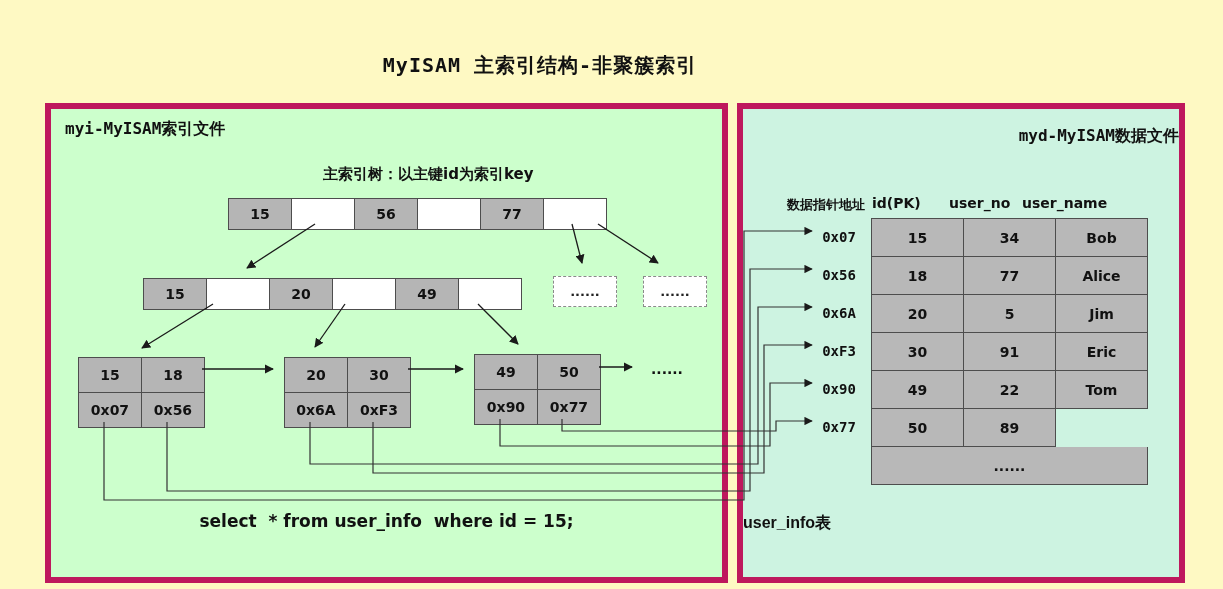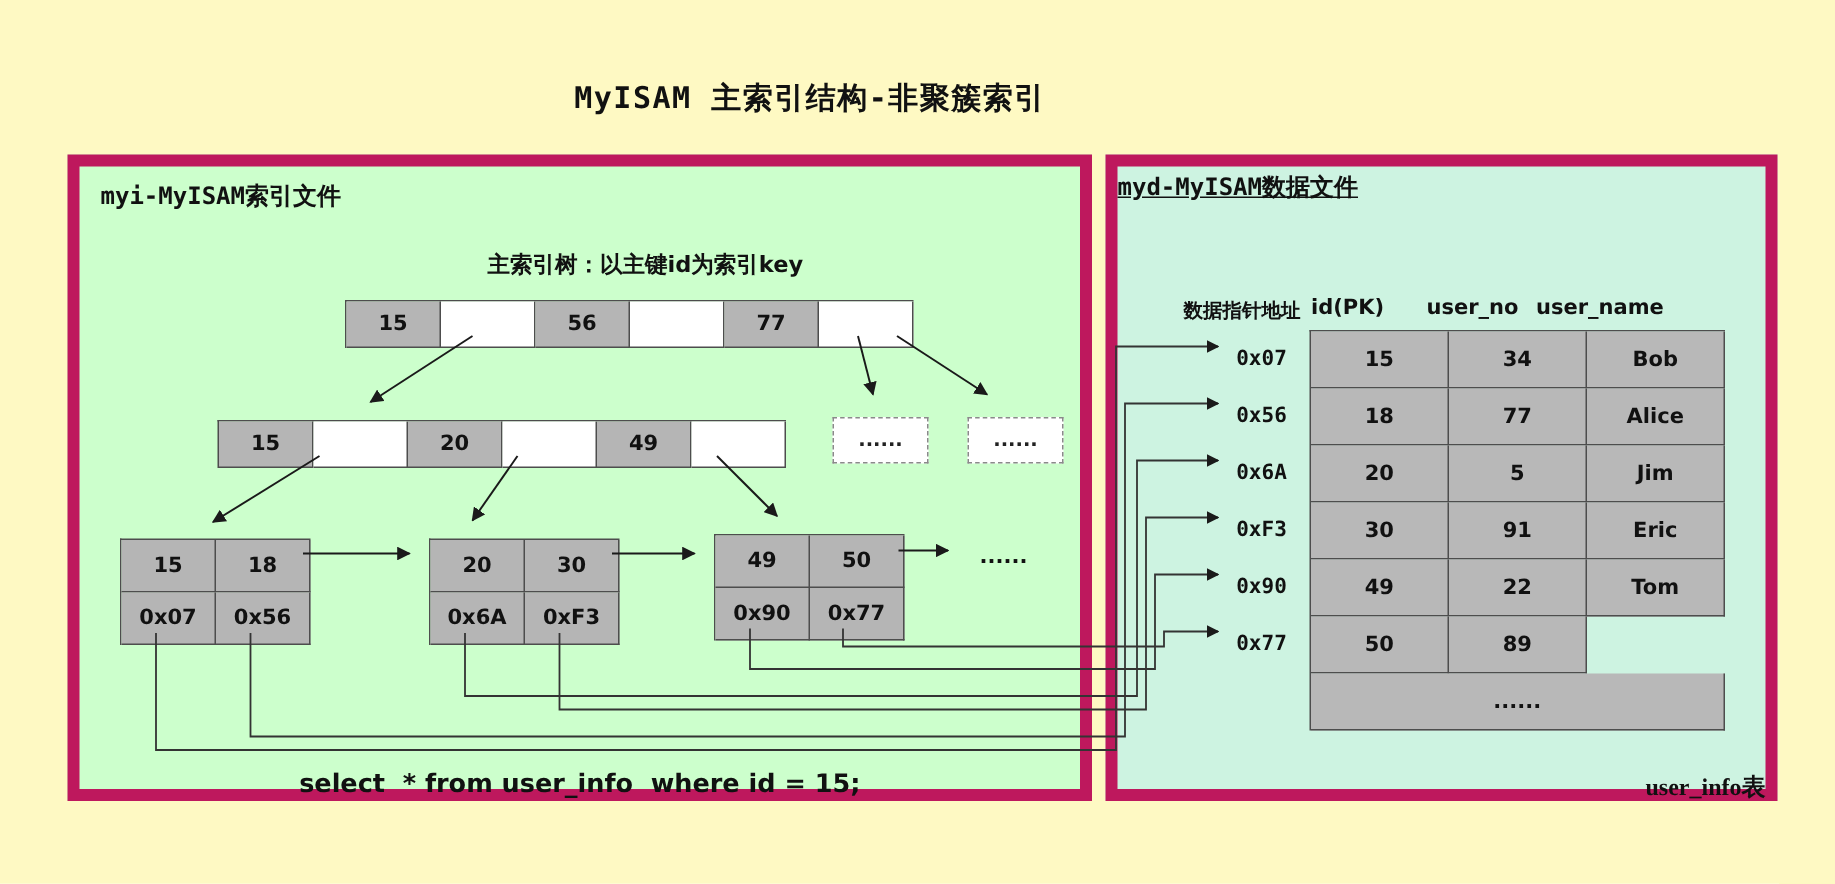--- a/index.html
+++ b/index.html
@@ -3,28 +3,28 @@
 <meta charset="utf-8">
 <style>
   * { margin:0; padding:0; box-sizing:border-box; }
   body { background:#ffffff; font-family:"DejaVu Sans","Liberation Sans",sans-serif; color:#111; }
   .canvas { position:relative; width:1223px; height:589px; background:#fef9c3; overflow:hidden; }
 
   .main-title { position:absolute; top:52px; left:0; width:1080px; text-align:center;
     font-size:20px; font-weight:bold; letter-spacing:1px;
     font-family:"DejaVu Sans Mono","Liberation Mono",monospace; }
 
-  .panel { position:absolute; top:103px; height:431px; border:8px solid #be185d;padding-left:28px; }
+  .panel { position:absolute; top:103px; height:480px; border:6px solid #be185d;padding-left:28px; }
   .left-panel { left:45px; width:683px; background:#ccffcc; }
   .right-panel { left:737px; width:448px; background:#cdf3e1; }
 
   .panel-title { position:absolute; font-size:16px; font-weight:bold;
     font-family:"DejaVu Sans Mono","Liberation Mono",monospace; }
   .left-panel .panel-title { left:14px; top:10px; }
-  .right-panel .panel-title { left:0; top:4px; width:100%; text-align:left;text-decoration:underline; }
+  .right-panel .panel-title { left:0; top:17px; width:100%; text-align:right; }
 
   .subtitle { position:absolute; left:272px; top:56px; font-size:15px; font-weight:bold; }
 
   .node { position:absolute; display:flex; border-top:1px solid #4d4d4d; border-left:1px solid #4d4d4d; }
   .cell { width:63px; height:31px; border-right:1px solid #4d4d4d; border-bottom:1px solid #4d4d4d;
     display:flex; align-items:center; justify-content:center; font-size:14px; font-weight:bold; }
   .cell.filled { background:#b5b5b5; }
   .cell.blank  { background:#ffffff; }
   .root-node { left:177px; top:89px; }
   .l2-node   { left:92px;  top:169px; }
@@ -56,22 +56,22 @@
 
   .ptr-label { position:absolute; left:68px; width:56px; text-align:center;
     font-size:14px; font-weight:bold; font-family:"DejaVu Sans Mono","Liberation Mono",monospace; }
 
   .dtable { position:absolute; left:128px; top:109px; display:grid;
     grid-template-columns:92px 92px 92px; border-top:1px solid #4d4d4d; border-left:1px solid #4d4d4d; }
   .dcell { height:38px; background:#b8b8b8; border-right:1px solid #4d4d4d; border-bottom:1px solid #4d4d4d;
     display:flex; align-items:center; justify-content:center; font-size:14px; font-weight:bold; }
   .dcell.span { grid-column:1 / -1; }
 
-  .table-label { position:absolute; left:0; top:404px; width:100%; text-align:right;
-    font-size:16px; font-weight:bold; font-family:Liberation Serif, serif; }
+  .table-label { position:absolute; left:0; top:404px; width:100%; text-align:left;
+    font-size:16px; font-weight:bold; font-family:Liberation Sans, sans-serif; }
 
   .overlay { position:absolute; left:0; top:0; width:1223px; height:589px;
     pointer-events:none; z-index:10; }
 </style>
 </head>
 <body>
 
 <div class="canvas">
 
   <div class="main-title">MyISAM 主索引结构-非聚簇索引</div>

